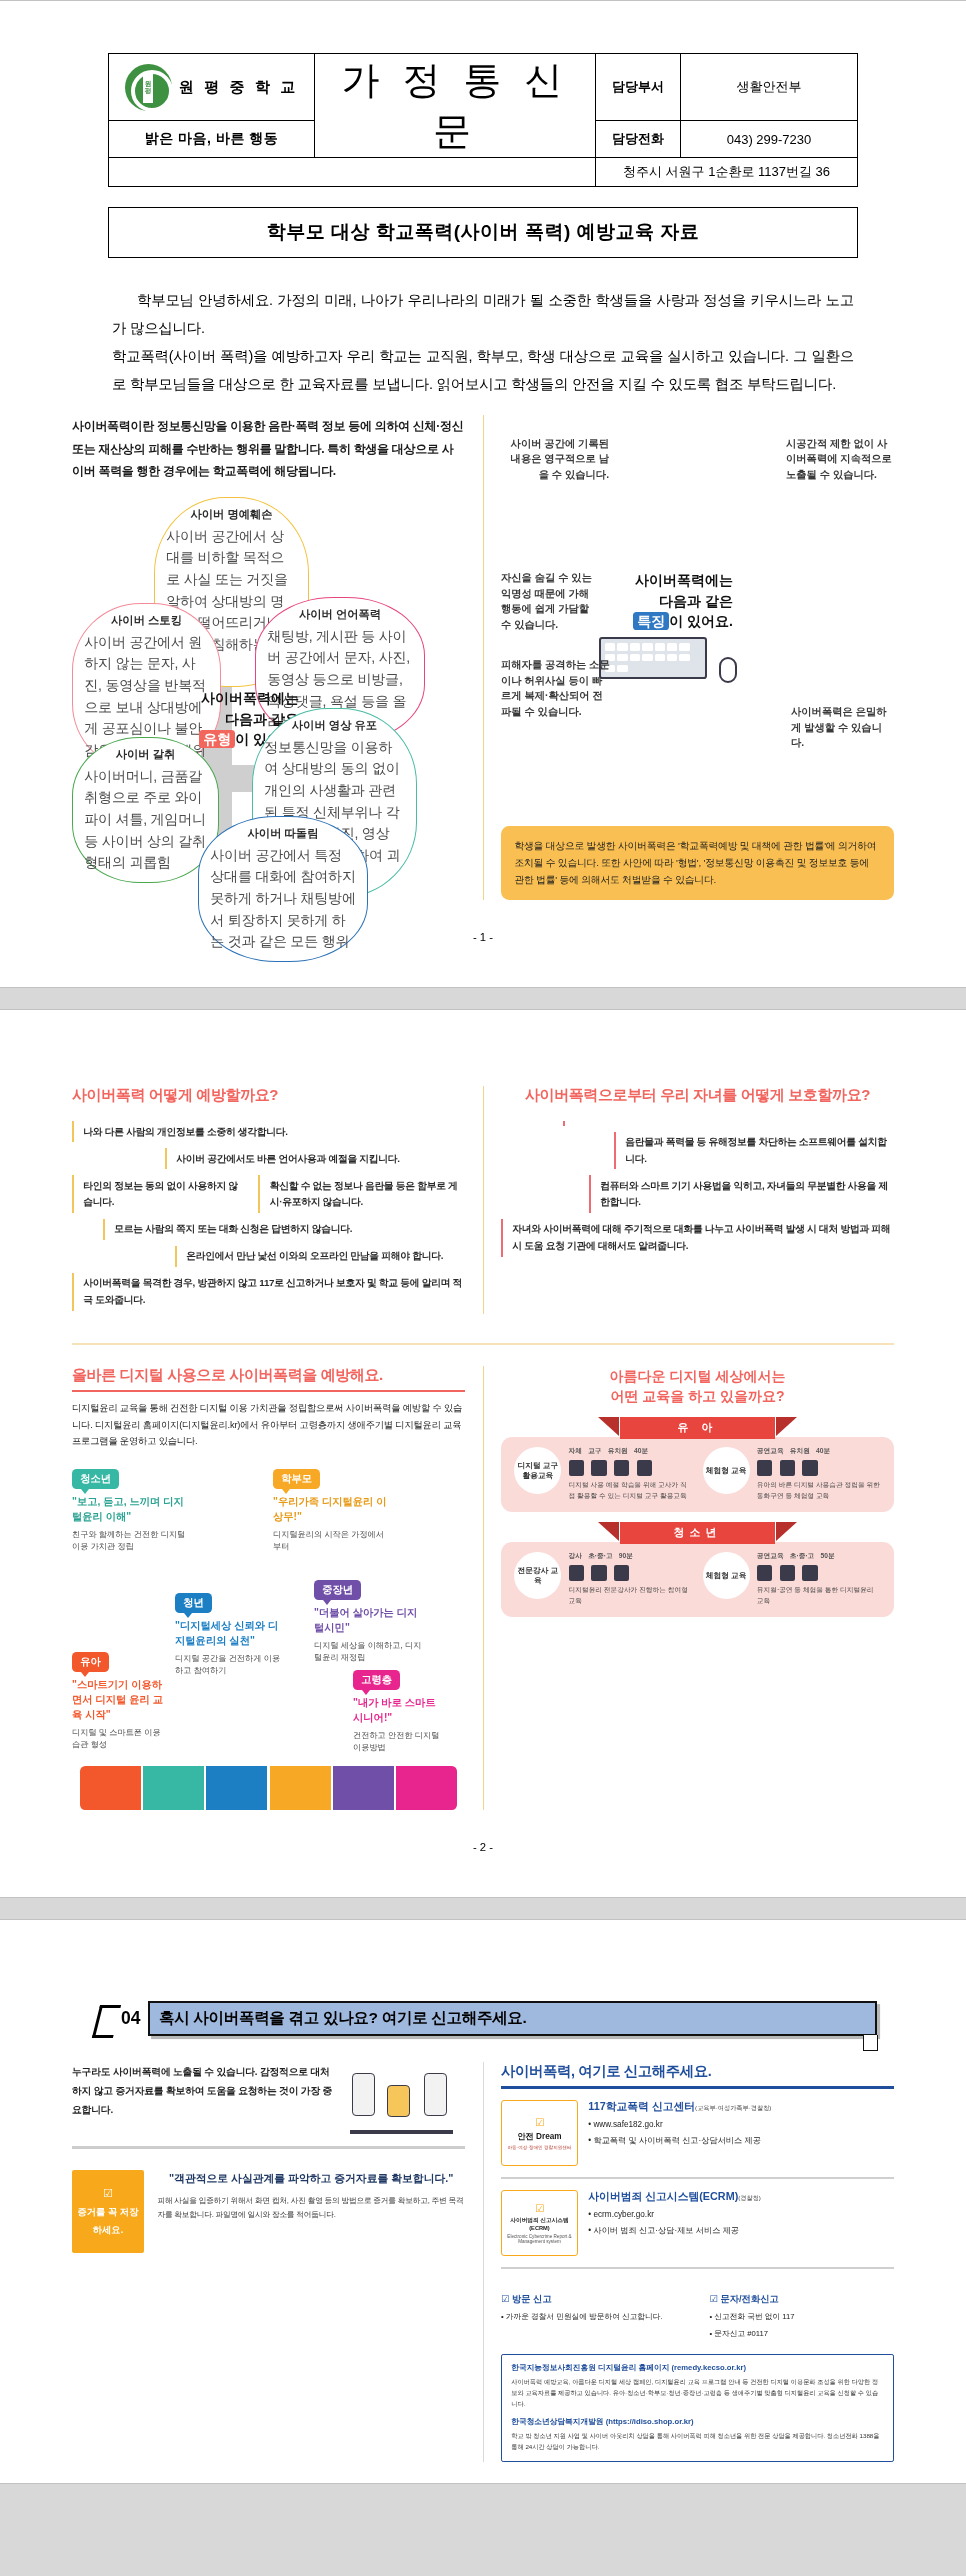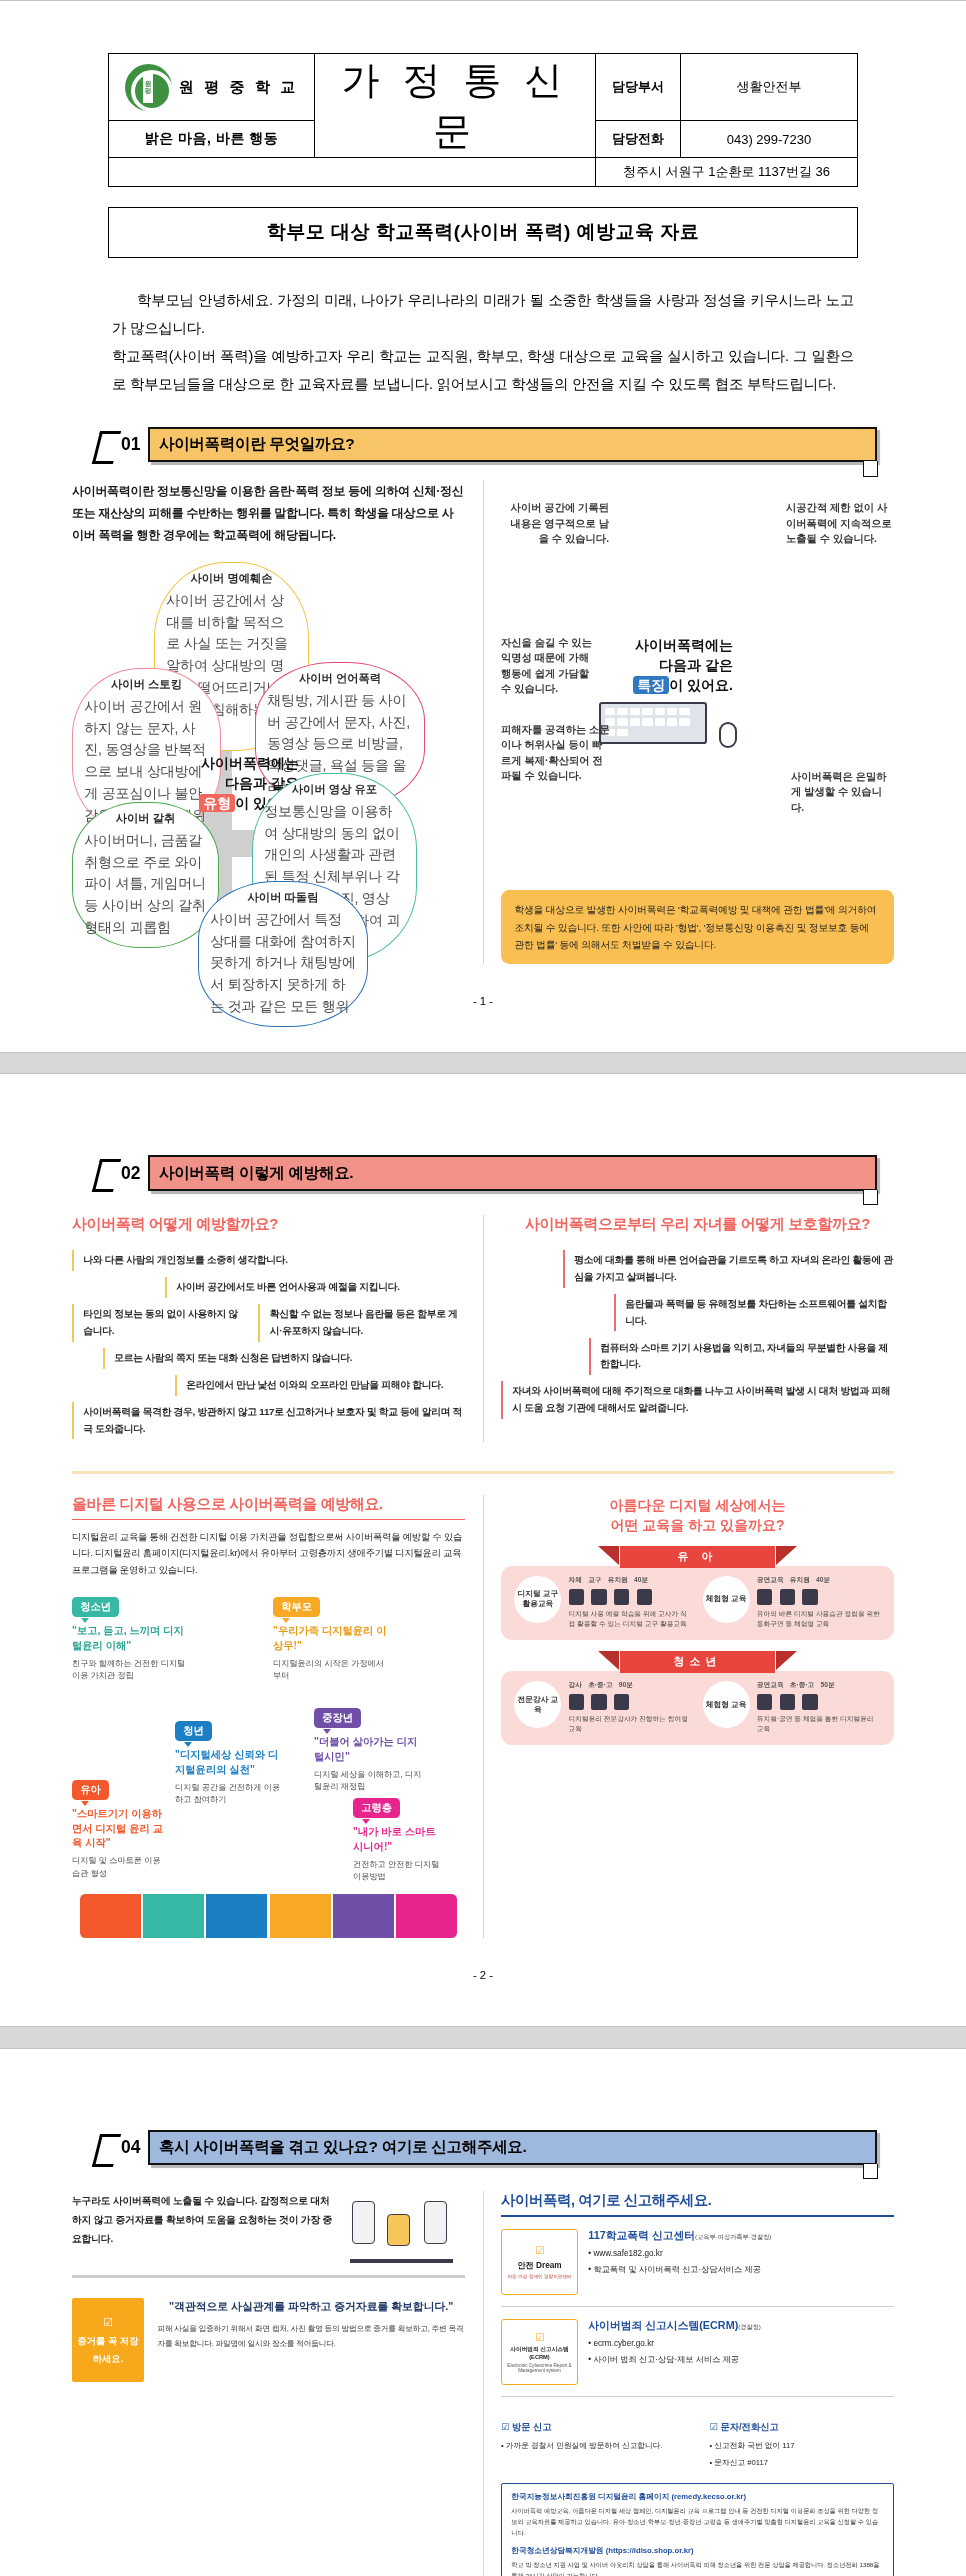--- a/index.html
+++ b/index.html
@@ -247,28 +247,20 @@
 
     <div class="titlebox">
       <div class="titlebox-text">학부모 대상 학교폭력(사이버 폭력) 예방교육 자료</div>
     </div>
 
     <div class="intro">
       <p class="ind">학부모님 안녕하세요. 가정의 미래, 나아가 우리나라의 미래가 될 소중한 학생들을 사랑과 정성을 키우시느라 노고가 많으십니다.</p>
       <p>학교폭력(사이버 폭력)을 예방하고자 우리 학교는 교직원, 학부모, 학생 대상으로 교육을 실시하고 있습니다. 그 일환으로 학부모님들을 대상으로 한 교육자료를 보냅니다. 읽어보시고 학생들의 안전을 지킬 수 있도록 협조 부탁드립니다.</p>
     </div>
 
-    <div class="section-banner">
-      <div class="sb-arrow"></div>
-      <div class="sb-num">01</div>
-      <div class="sb-bar amber">
-        <span class="sb-text">사이버폭력이란 무엇일까요?</span>
-        <span class="sb-fold"></span>
-      </div>
-    </div>
 
     <div class="two-col" style="margin-top:17.5px;">
 
       <div class="col">
         <div class="info-lead">사이버폭력이란 정보통신망을 이용한 음란·폭력 정보 등에 의하여 신체·정신 또는 재산상의 피해를 수반하는 행위를 말합니다. 특히 학생을 대상으로 사이버 폭력을 행한 경우에는 학교폭력에 해당됩니다.</div>
 
         <div style="position:relative; height:381px; margin-top:15.5px;">
           <div class="grayband" style="left:129px; top:62px; width:31px; height:289px; border-radius:15.5px;"></div>
           <div class="grayband" style="left:129px; top:268px; width:155px; height:27px; border-radius:13.4px;"></div>
 
@@ -358,28 +350,20 @@
 
     <div class="pagenum">- 1 -</div>
   </div>
 </div>
 
 <div class="page-gap"></div>
 
 <div class="page">
   <div class="sheet">
 
-    <div class="section-banner">
-      <div class="sb-arrow"></div>
-      <div class="sb-num">02</div>
-      <div class="sb-bar pink">
-        <span class="sb-text">사이버폭력 이렇게 예방해요.</span>
-        <span class="sb-fold"></span>
-      </div>
-    </div>
 
     <div class="two-col" style="margin-top:24px;">
       <div class="col">
         <div class="subhead-pink">사이버폭력 어떻게 예방할까요?</div>
         <div style="margin-top:13.4px;">
           <div class="rail-item">
               <span class="bar"></span>
               <div class="rail-text">나와 다른 사람의 개인정보를 소중히 생각합니다.</div>
             </div>
           <div class="rail-item" style="margin-left:93px;">
@@ -411,21 +395,20 @@
         </div>
       </div>
 
       <div class="divider-v"></div>
 
       <div class="col">
         <div class="subhead-pink" style="text-align:center;">사이버폭력으로부터 우리 자녀를 어떻게 보호할까요?</div>
         <div style="margin-top:13.4px;">
           <div class="rail-item pink" style="margin-left:62px;">
               <span class="bar"></span>
-              <div class="rail-text">평소에 대화를 통해 바른 언어습관을 기르도록 하고 자녀의 온라인 활동에 관심을 가지고 살펴봅니다.</div>
             </div>
           <div class="rail-item pink" style="margin-left:113px;">
               <span class="bar"></span>
               <div class="rail-text">음란물과 폭력물 등 유해정보를 차단하는 소프트웨어를 설치합니다.</div>
             </div>
           <div class="rail-item pink" style="margin-left:88px;">
               <span class="bar"></span>
               <div class="rail-text">컴퓨터와 스마트 기기 사용법을 익히고, 자녀들의 무분별한 사용을 제한합니다.</div>
             </div>
           <div class="rail-item pink">

